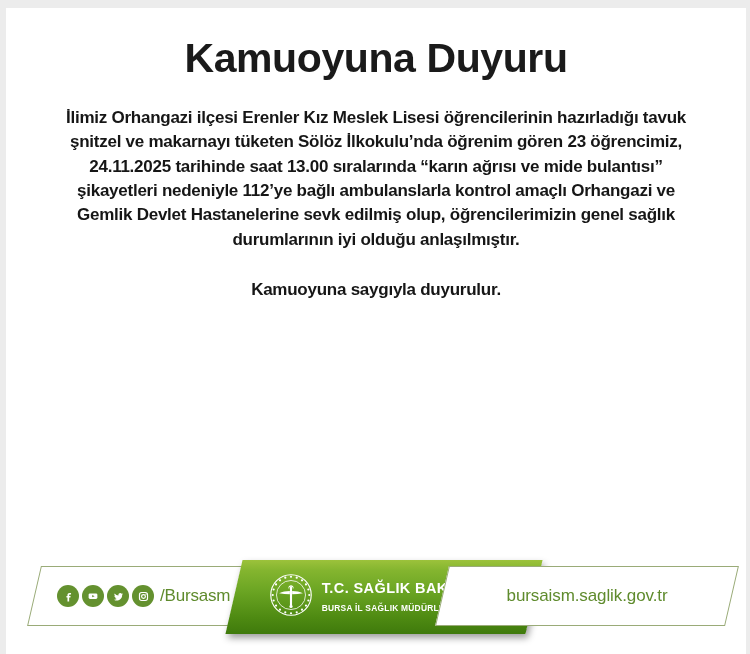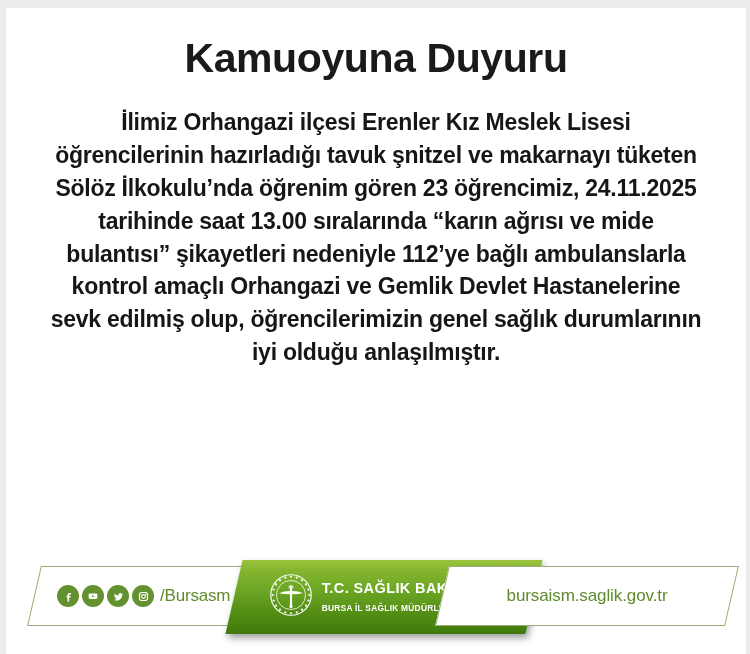--- a/index.html
+++ b/index.html
@@ -40,21 +40,21 @@
     font-stretch: condensed;
   }
 
   
   .body-copy {
     padding: 0 44px;
     margin-top: 26px;
   }
   .para {
     text-align: center;
-    font-size: 23px;
+    font-size: 17px;
     font-weight: 700;
     line-height: 1.43;
     color: #161616;
     letter-spacing: -0.25px;
     margin: 0;
   }
   .para + .para {
     margin-top: 24px;
   }
   .para.closing {
@@ -169,20 +169,21 @@
 </style>
 </head>
 <body>
 
 <div class="poster">
 
   <h1 class="headline">Kamuoyuna Duyuru</h1>
 
   <div class="body-copy">
     <p class="para">İlimiz Orhangazi ilçesi Erenler Kız Meslek Lisesi öğrencilerinin hazırladığı tavuk şnitzel ve makarnayı tüketen Sölöz İlkokulu’nda öğrenim gören 23 öğrencimiz, 24.11.2025 tarihinde saat 13.00 sıralarında “karın ağrısı ve mide bulantısı” şikayetleri nedeniyle 112’ye bağlı ambulanslarla kontrol amaçlı  Orhangazi ve Gemlik Devlet Hastanelerine sevk edilmiş olup, öğrencilerimizin genel sağlık durumlarının iyi olduğu anlaşılmıştır.</p>
+    <p class="para closing">Kamuoyuna saygıyla duyurulur.</p>
   </div>
 
   <div class="footer">
 
     <div class="footer-panel panel-left">
       <div class="panel-inner">
         <div class="socials">
 
           <span class="soc">
             <svg width="13" height="13" viewBox="0 0 24 24" fill="#ffffff">

